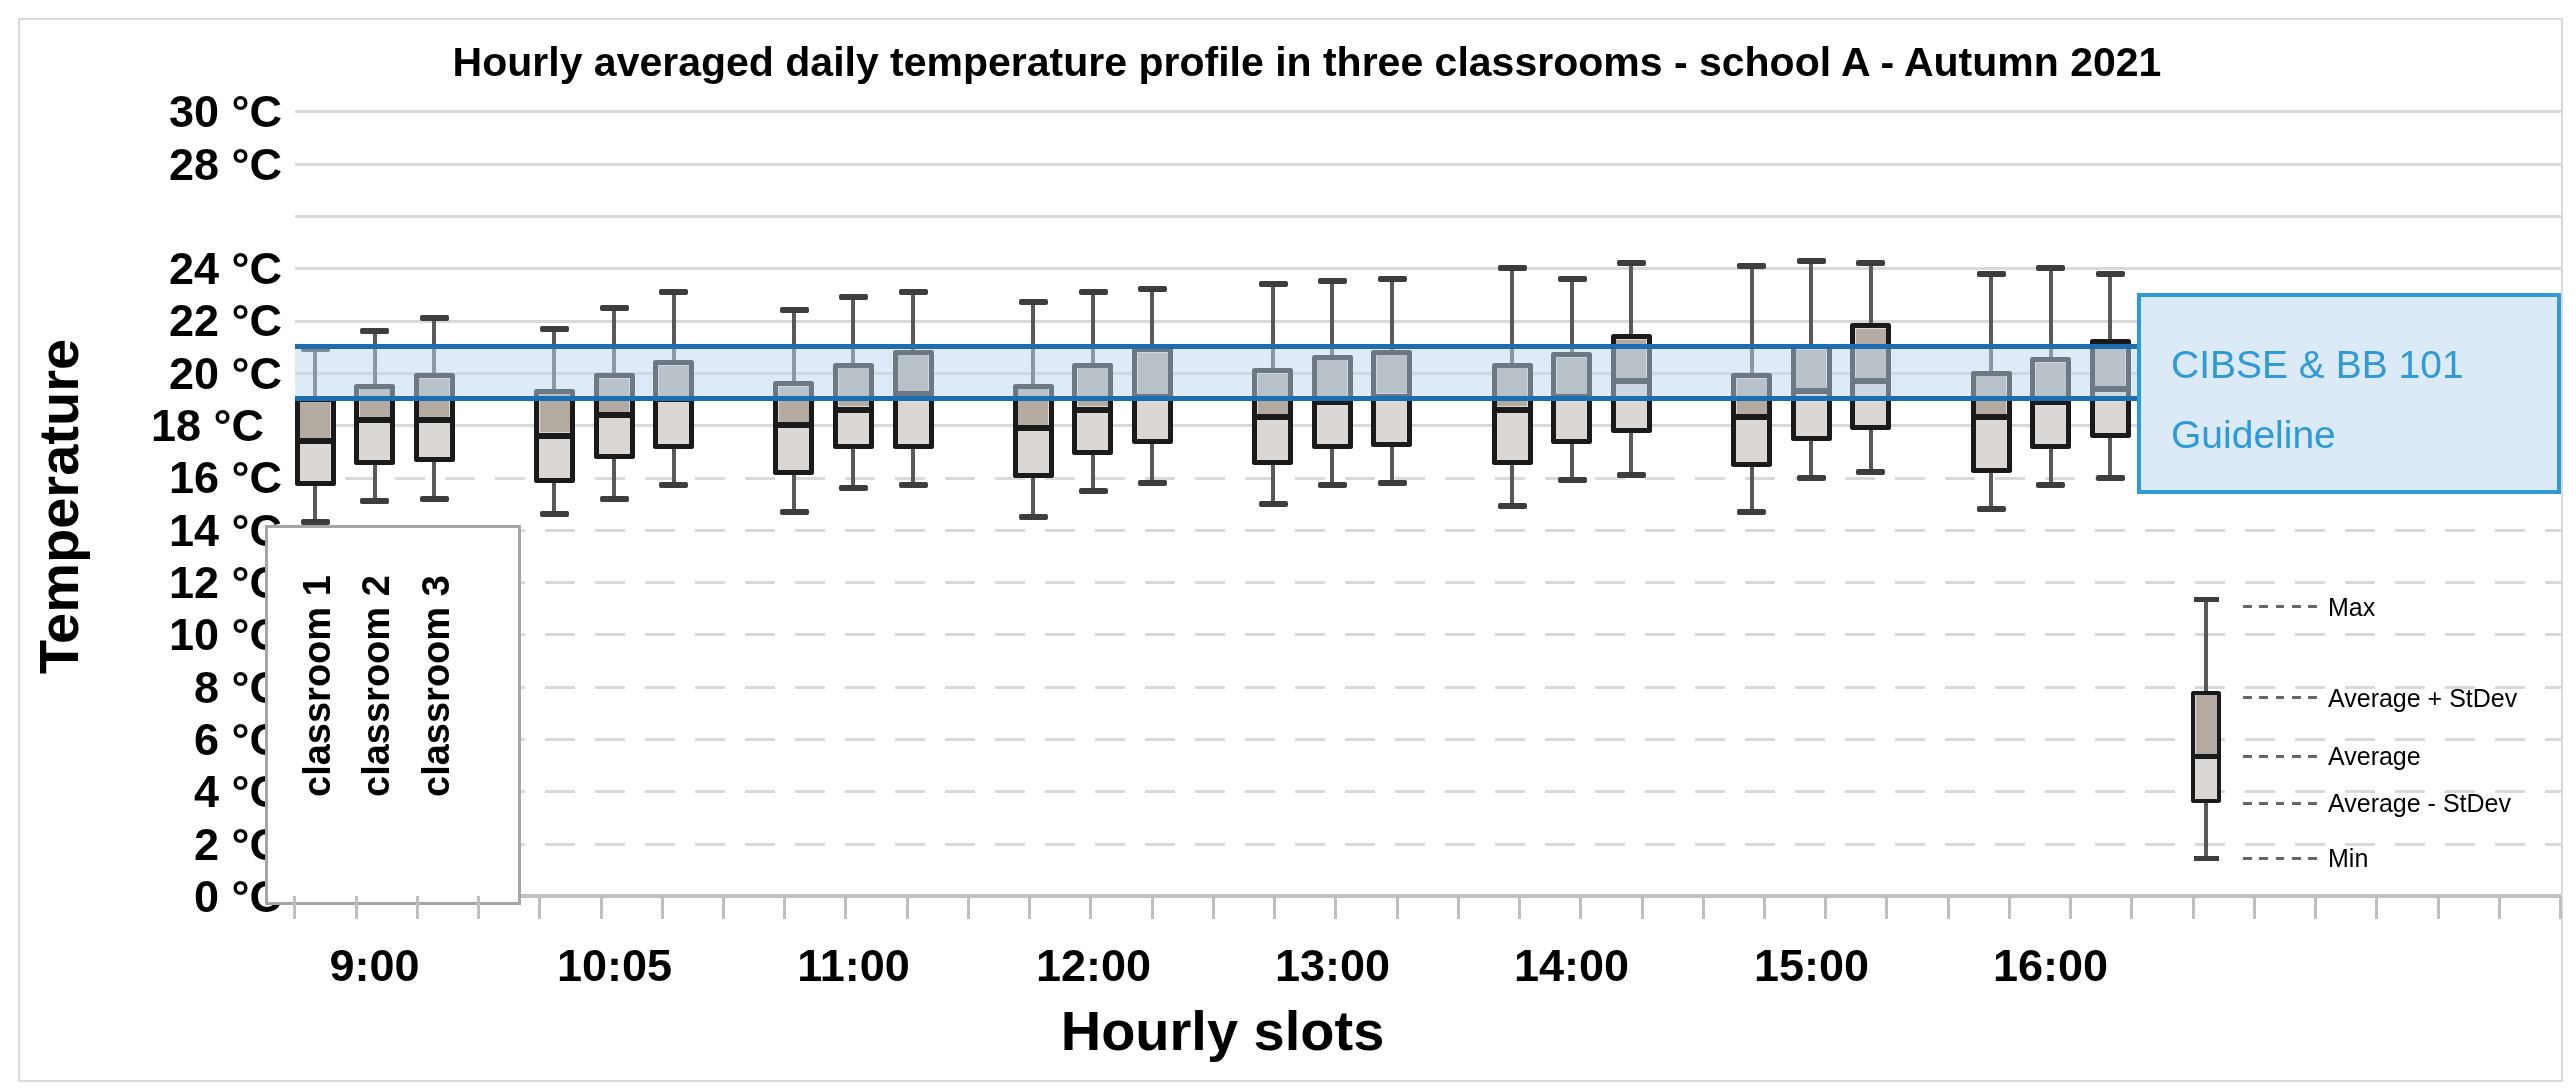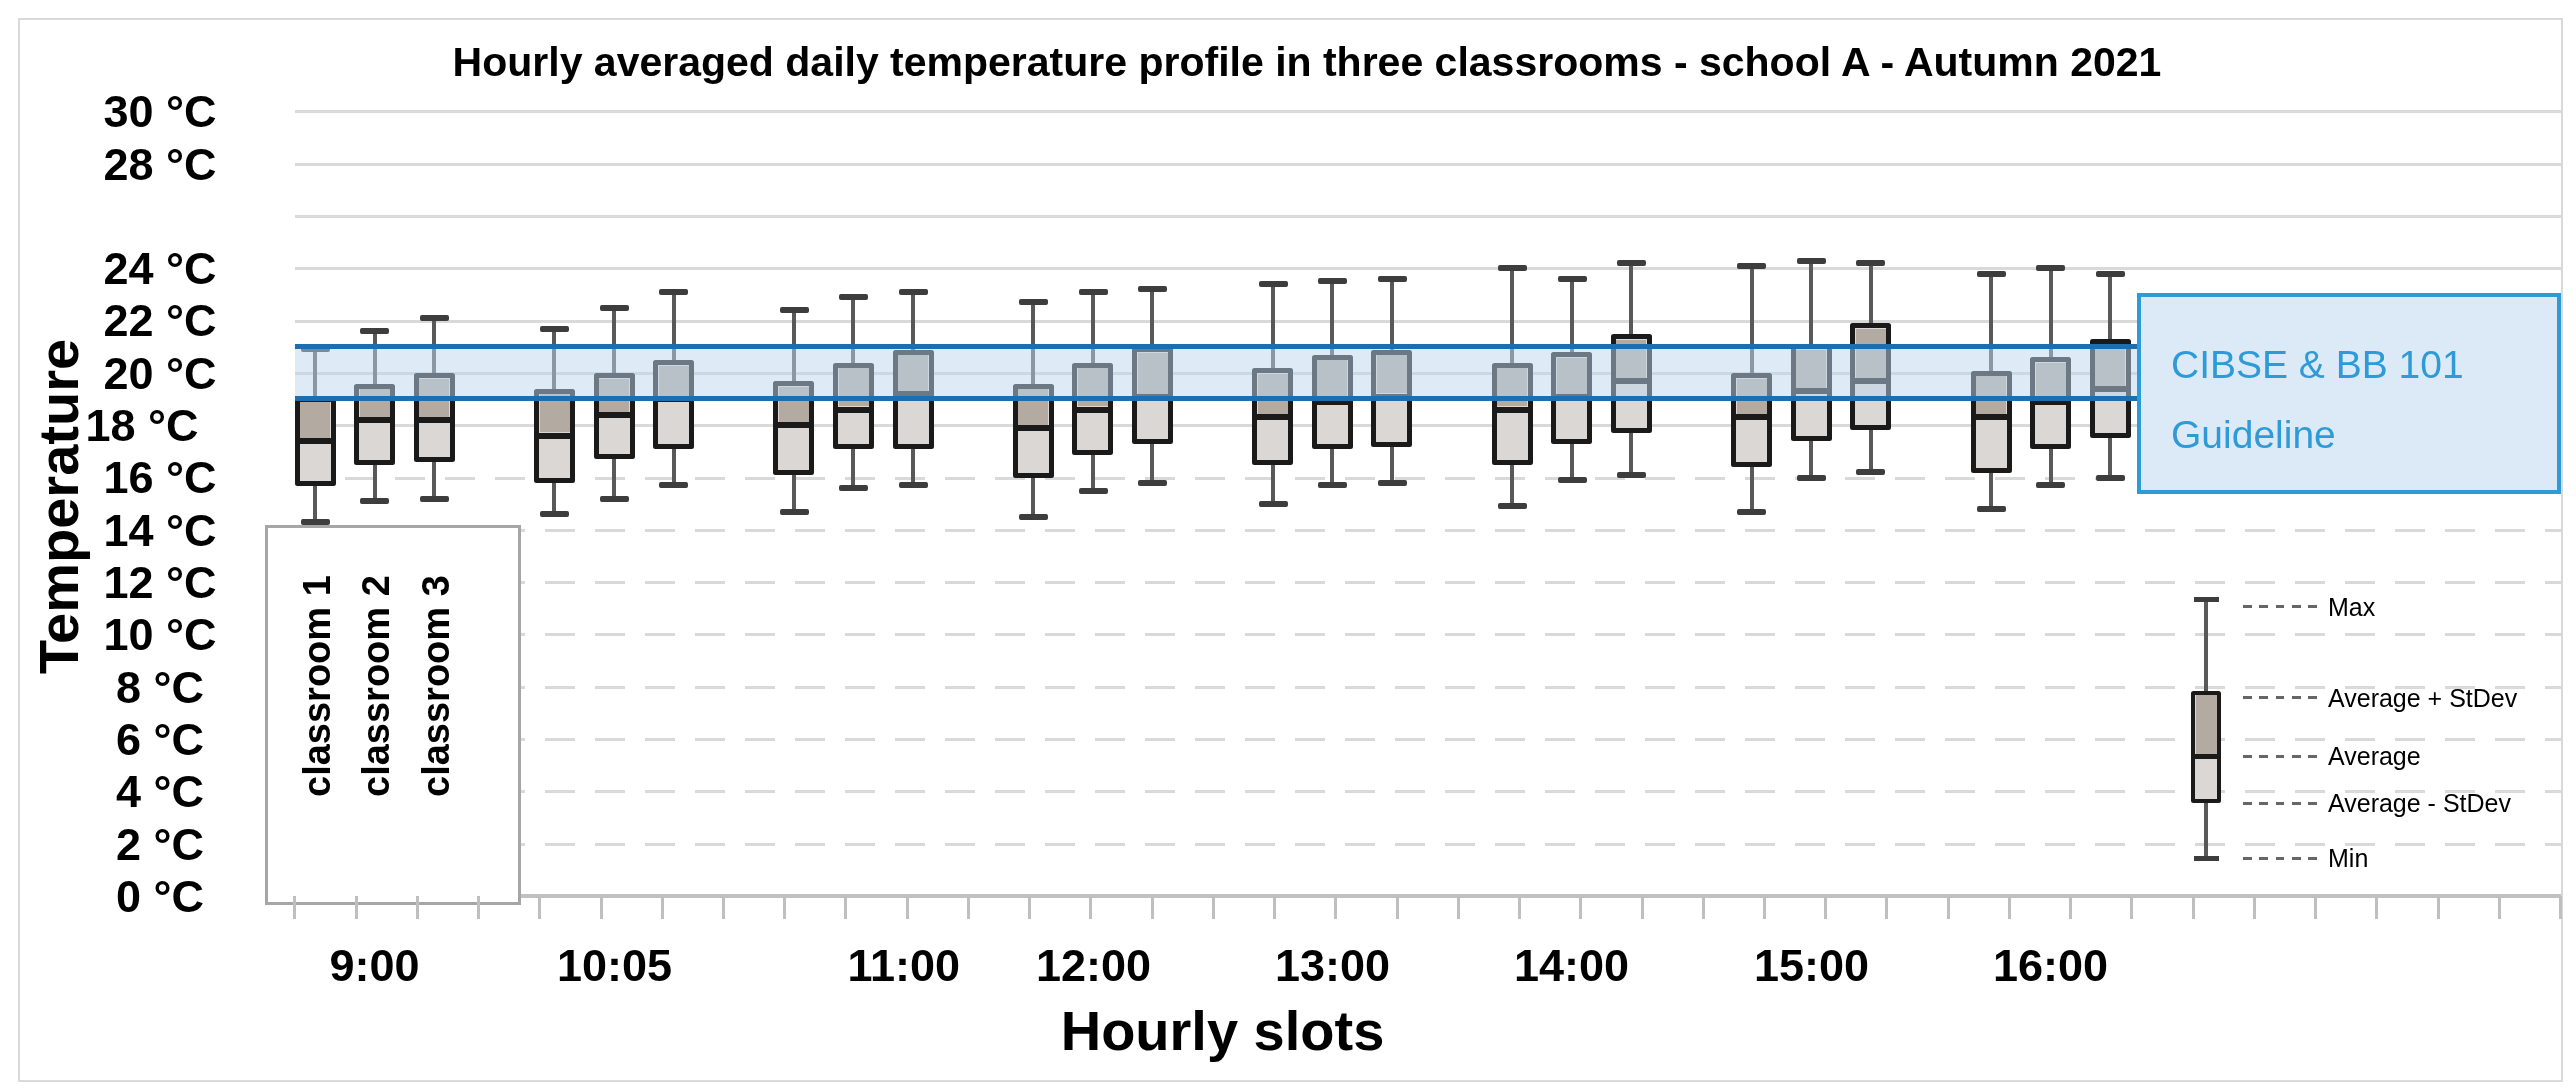--- a/index.html
+++ b/index.html
@@ -6,21 +6,21 @@
   #stage{position:relative;width:2576px;height:1092px;background:#ffffff;overflow:hidden;
          font-family:"Liberation Sans", sans-serif;color:#000;}
   .abs{position:absolute;}
   #frame{position:absolute;left:17.5px;top:17.5px;width:2541px;height:1060px;border:2.5px solid #d9d9d9;}
   #title{position:absolute;left:295px;top:39px;width:2024px;text-align:center;
          font-size:41px;font-weight:bold;letter-spacing:0px;}
   #ylab{position:absolute;left:26px;top:674px;transform:rotate(-90deg);transform-origin:0 0;
         white-space:nowrap;font-size:56px;font-weight:bold;}
   #xlab{position:absolute;left:909px;top:998px;width:627px;text-align:center;
         font-size:56px;font-weight:bold;}
-  .ytick{position:absolute;width:244px;text-align:center;font-size:45px;font-weight:bold;line-height:53px;}
+  .ytick{position:absolute;width:244px;text-align:right;font-size:45px;font-weight:bold;line-height:53px;}
   .xtick{position:absolute;width:213px;text-align:center;font-size:45px;font-weight:bold;line-height:53px;}
   .tickmark{position:absolute;width:3.1px;height:22.6px;}
   .classlabel{position:absolute;transform:rotate(-90deg);transform-origin:0 0;
               white-space:nowrap;font-size:38px;font-weight:600;}
   #classroombox{position:absolute;left:265px;top:525px;width:250px;height:374px;
                 background:#ffffff;border:3.1px solid #a6a6a6;z-index:5;}
   #band{position:absolute;z-index:4;pointer-events:none;}
   #cibse{position:absolute;left:2137px;top:293px;width:424px;height:201px;z-index:6;
          box-sizing:border-box;padding:33px 0 0 30px;font-size:39px;line-height:70px;}
   #legend{position:absolute;z-index:2;}
@@ -273,21 +273,21 @@
     <div class="abs tickmark" style="left: 2130px; top: 896px; width: 3.1px; height: 22.6px; background: rgb(191, 191, 191); z-index: 7;"></div>
     <div class="abs tickmark" style="left: 2192px; top: 896px; width: 3.1px; height: 22.6px; background: rgb(191, 191, 191); z-index: 7;"></div>
     <div class="abs tickmark" style="left: 2253px; top: 896px; width: 3.1px; height: 22.6px; background: rgb(191, 191, 191); z-index: 7;"></div>
     <div class="abs tickmark" style="left: 2314px; top: 896px; width: 3.1px; height: 22.6px; background: rgb(191, 191, 191); z-index: 7;"></div>
     <div class="abs tickmark" style="left: 2375px; top: 896px; width: 3.1px; height: 22.6px; background: rgb(191, 191, 191); z-index: 7;"></div>
     <div class="abs tickmark" style="left: 2437px; top: 896px; width: 3.1px; height: 22.6px; background: rgb(191, 191, 191); z-index: 7;"></div>
     <div class="abs tickmark" style="left: 2498px; top: 896px; width: 3.1px; height: 22.6px; background: rgb(191, 191, 191); z-index: 7;"></div>
     <div class="abs tickmark" style="left: 2559px; top: 896px; width: 3.1px; height: 22.6px; background: rgb(191, 191, 191); z-index: 7;"></div>
     <div class="xtick" style="left: 268px; top: 939px; z-index: 2;">9:00</div>
     <div class="xtick" style="left: 508px; top: 939px; z-index: 2;">10:05</div>
-    <div class="xtick" style="left: 747px; top: 939px; z-index: 2; text-align: right;">11:00</div>
+    <div class="xtick" style="left: 747px; top: 939px; z-index: 2;">11:00</div>
     <div class="xtick" style="left: 987px; top: 939px; z-index: 2;">12:00</div>
     <div class="xtick" style="left: 1226px; top: 939px; z-index: 2;">13:00</div>
     <div class="xtick" style="left: 1465px; top: 939px; z-index: 2;">14:00</div>
     <div class="xtick" style="left: 1705px; top: 939px; z-index: 2;">15:00</div>
     <div class="xtick" style="left: 1944px; top: 939px; z-index: 2;">16:00</div>
     <div class="classlabel" style="left: 296px; top: 797px; z-index: 6;">classroom 1</div>
     <div class="classlabel" style="left: 355px; top: 797px; z-index: 6;">classroom 2</div>
     <div class="classlabel" style="left: 415px; top: 797px; z-index: 6;">classroom 3</div>
   </div>
 

